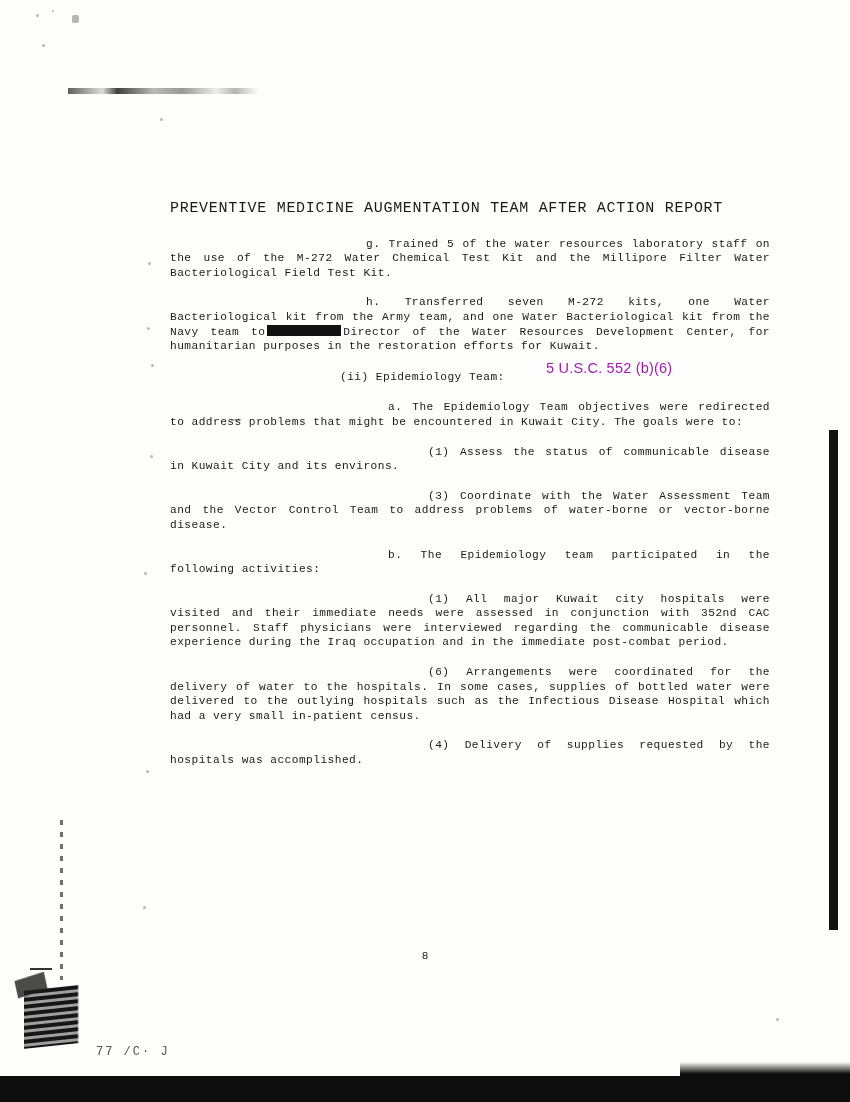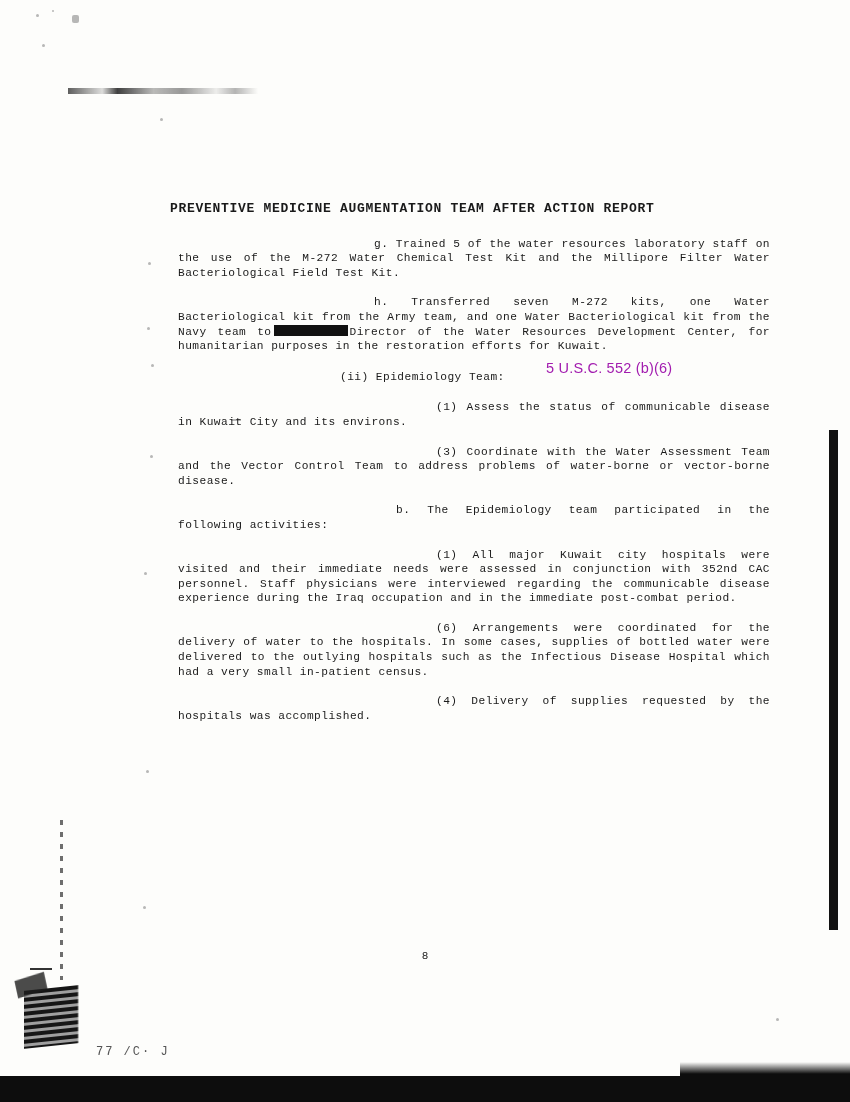--- a/index.html
+++ b/index.html
@@ -57,27 +57,26 @@
     width: 600px;
     color: #1a1a1a;
     font-size: 11.2px;
     line-height: 14.6px;
     letter-spacing: .45px;
   }
 
   .heading {
     margin: 0 0 20px 0;
     letter-spacing: .7px;
-    font-size: 13px;
+    font-size: 15px;
     white-space: nowrap;
-    font-weight: bold;
   }
 
   .para {
-    margin: 0 0 15px 8px;
+    margin: 0 0 15px 0;
     text-align: justify;
     text-justify: inter-word;
   }
 
   .center-line {
     margin: 16px 0 16px 0;
     padding-left: 170px;
   }
 
   .redaction {
@@ -223,20 +222,23 @@
     <p class="para">
       <span style="display:inline-block;width:196px"></span><span>g.   Trained 5 of the water resources laboratory staff on the use of the M-272 Water Chemical Test Kit and the Millipore Filter Water Bacteriological Field Test Kit.</span>
     </p>
 
     <p class="para">
       <span style="display:inline-block;width:196px"></span><span>h.   Transferred seven M-272 kits, one Water Bacteriological kit from the Army team, and one Water Bacteriological kit from the Navy team to</span><span class="redaction"></span><span>Director of the Water Resources Development Center, for humanitarian purposes in the restoration efforts for Kuwait.</span>
     </p>
 
     <p class="center-line">(ii)  Epidemiology Team:</p>
 
+    <p class="para">
+      <span style="display:inline-block;width:218px"></span><span>a. The Epidemiology Team objectives were redirected to address problems that might be encountered in Kuwait City.  The goals were to:</span>
+    </p>
 
     <p class="para">
       <span style="display:inline-block;width:258px"></span><span>(1)   Assess  the  status  of communicable disease in Kuwait City and its environs.</span>
     </p>
 
 
     <p class="para">
       <span style="display:inline-block;width:258px"></span><span>(3)   Coordinate  with  the  Water Assessment Team and the Vector Control Team to address problems of water-borne or vector-borne disease.</span>
     </p>
 

